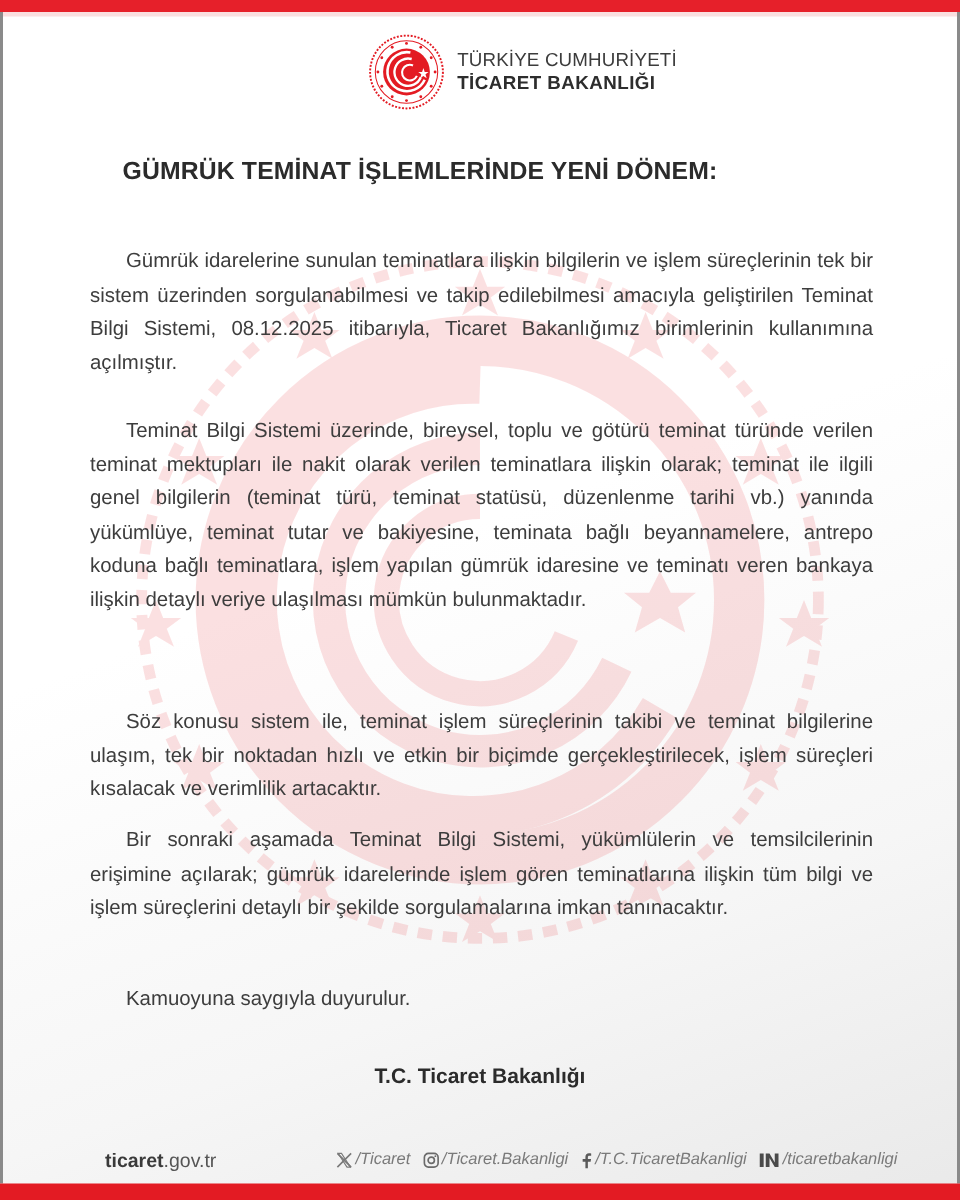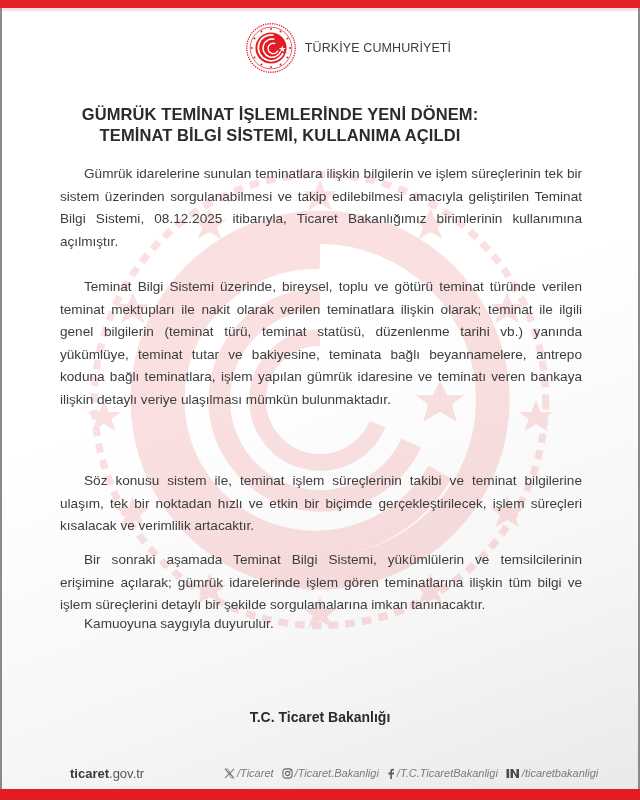--- a/index.html
+++ b/index.html
@@ -21,21 +21,21 @@
   .ministry-l2 { font-size:12.5px; font-weight:bold; color:#2d2d2d; letter-spacing:0.3px; }
 
   .title { position:absolute; top:104px; left:0; width:560px; text-align:center; font-weight:bold; font-size:16.5px; line-height:21px; color:#2b2b2b; letter-spacing:0.1px; }
 
   .body-text { position:absolute; left:60px; width:522px; font-size:13.6px; line-height:22.6px; color:#3d3d3d; text-align:justify; text-align-last:left; }
   .body-text p { margin:0; text-indent:24px; }
   .p1 { top:163px; }
   .p2 { top:276px; }
   .p3 { top:470px; }
   .p4 { top:549px; }
-  .closing { position:absolute; top:616px; left:84px; font-size:13.6px; color:#3d3d3d; }
+  .closing { position:absolute; top:658px; left:84px; font-size:13.6px; color:#3d3d3d; }
 
   .signature { position:absolute; top:705px; left:0; width:640px; text-align:center; font-weight:bold; font-size:14px; line-height:24px; color:#2b2b2b; }
 
   .footer { position:absolute; top:766px; left:12px; width:640px; height:18px; font-size:11.5px; color:#6a6a6a; }
   .site { position:absolute; left:58px; top:0; font-size:13px; color:#555; }
   .site b { color:#3a3a3a; }
   .socials { position:absolute; left:212px; top:1px; display:flex; align-items:center; gap:8px; font-size:11px; color:#7a7a7a; }
   .social { display:flex; align-items:center; gap:2px;font-style:italic; }
   .social svg { display:block; }
 </style>
@@ -94,26 +94,26 @@
       <circle cx="30" cy="30" r="18" fill="#e31b23"></circle>
       <g fill="none" stroke="#fff">
         <path d="M33 15 A15 15 0 1 0 44 36" stroke-width="2"></path>
         <path d="M34 20 A10.5 10.5 0 1 0 41 34" stroke-width="1.8"></path>
         <path d="M35 25 A6 6 0 1 0 38 33" stroke-width="1.6"></path>
       </g>
       <polygon fill="#fff" points="43,27 44,30 47,30 44.6,31.8 45.5,34.8 43,33 40.5,34.8 41.4,31.8 39,30 42,30"></polygon>
     </svg>
     <div class="ministry">
       <span class="ministry-l1">TÜRKİYE CUMHURİYETİ</span>
+      <span class="ministry-l2">TİCARET BAKANLIĞI</span>
     </div>
   </div>
 
   <div class="title">
     <div>GÜMRÜK TEMİNAT İŞLEMLERİNDE YENİ DÖNEM:</div>
-    <div>TEMİNAT BİLGİ SİSTEMİ, KULLANIMA AÇILDI</div>
   </div>
 
   <div class="body-text p1">
     <p>Gümrük idarelerine sunulan teminatlara ilişkin bilgilerin ve işlem süreçlerinin tek bir sistem üzerinden sorgulanabilmesi ve takip edilebilmesi amacıyla geliştirilen Teminat Bilgi Sistemi, 08.12.2025 itibarıyla, Ticaret Bakanlığımız birimlerinin kullanımına açılmıştır.</p>
   </div>
   <div class="body-text p2">
     <p>Teminat Bilgi Sistemi üzerinde, bireysel, toplu ve götürü teminat türünde verilen teminat mektupları ile nakit olarak verilen teminatlara ilişkin olarak; teminat ile ilgili genel bilgilerin (teminat türü, teminat statüsü, düzenlenme tarihi vb.) yanında yükümlüye, teminat tutar ve bakiyesine, teminata bağlı beyannamelere, antrepo koduna bağlı teminatlara, işlem yapılan gümrük idaresine ve teminatı veren bankaya ilişkin detaylı veriye ulaşılması mümkün bulunmaktadır.</p>
   </div>
   <div class="body-text p3">
     <p>Söz konusu sistem ile, teminat işlem süreçlerinin takibi ve teminat bilgilerine ulaşım, tek bir noktadan hızlı ve etkin bir biçimde gerçekleştirilecek, işlem süreçleri kısalacak ve verimlilik artacaktır.</p>

